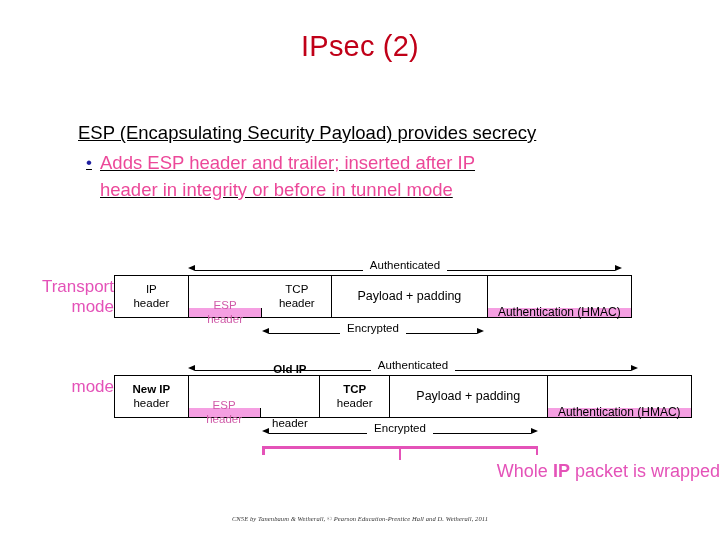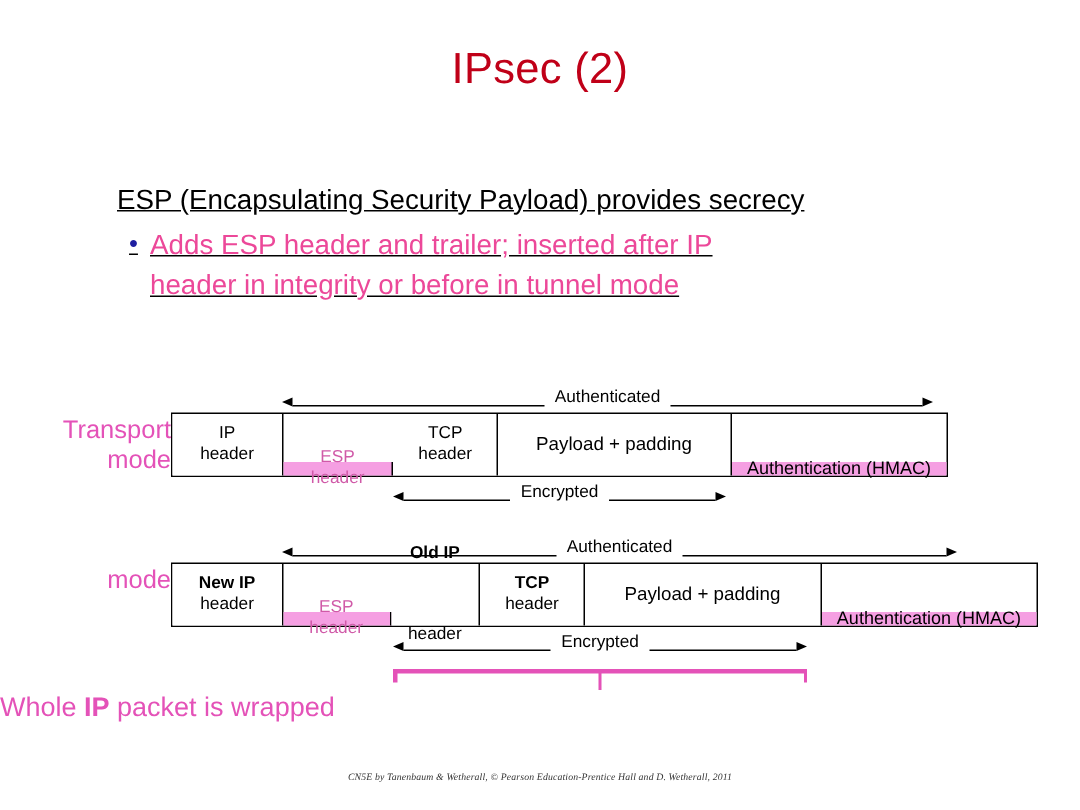--- a/index.html
+++ b/index.html
@@ -174,21 +174,21 @@
     width: 2.5px;
     height: 14px;
     background: #E452B8;
   }
 
   #wrap-label {
     position: absolute;
     top: 461px;
     left: 0;
     width: 720px;
-    text-align: left;
+    text-align: right;
     color: #E452B8;
     font-size: 18px;
   }
   #wrap-label b { font-weight: bold; }
 
   
   #footer {
     position: absolute;
     top: 515px;
     left: 0;

